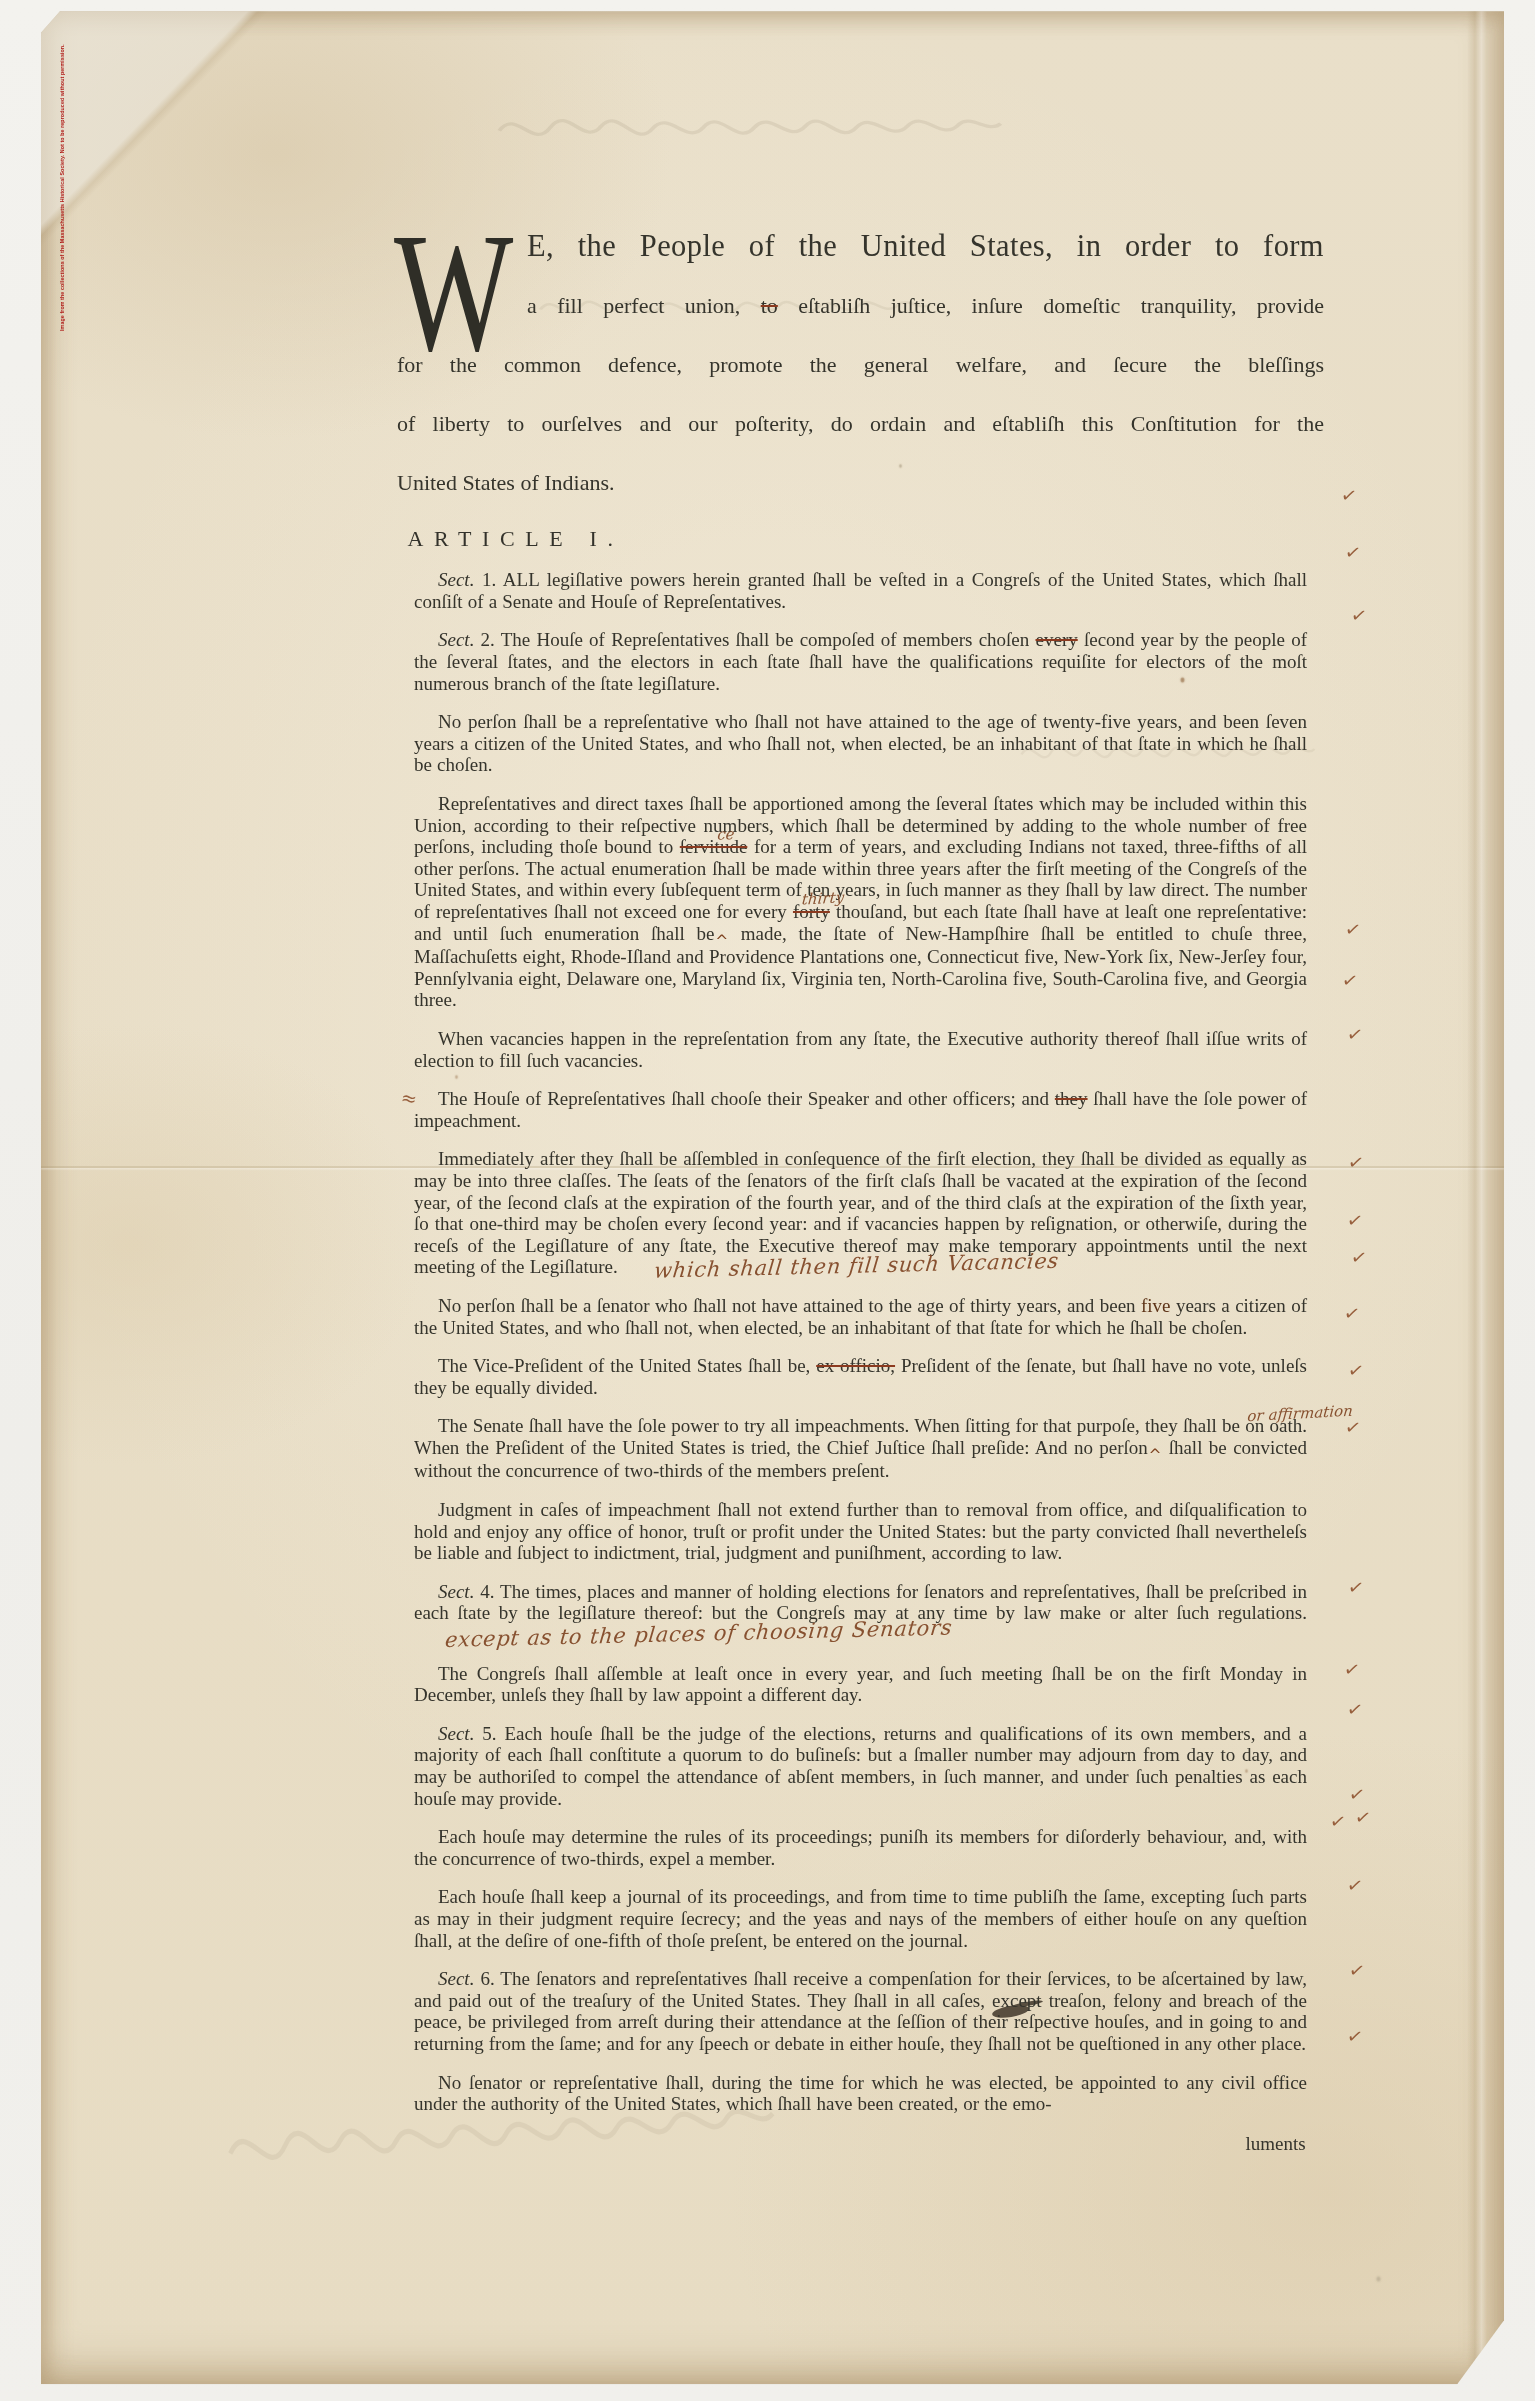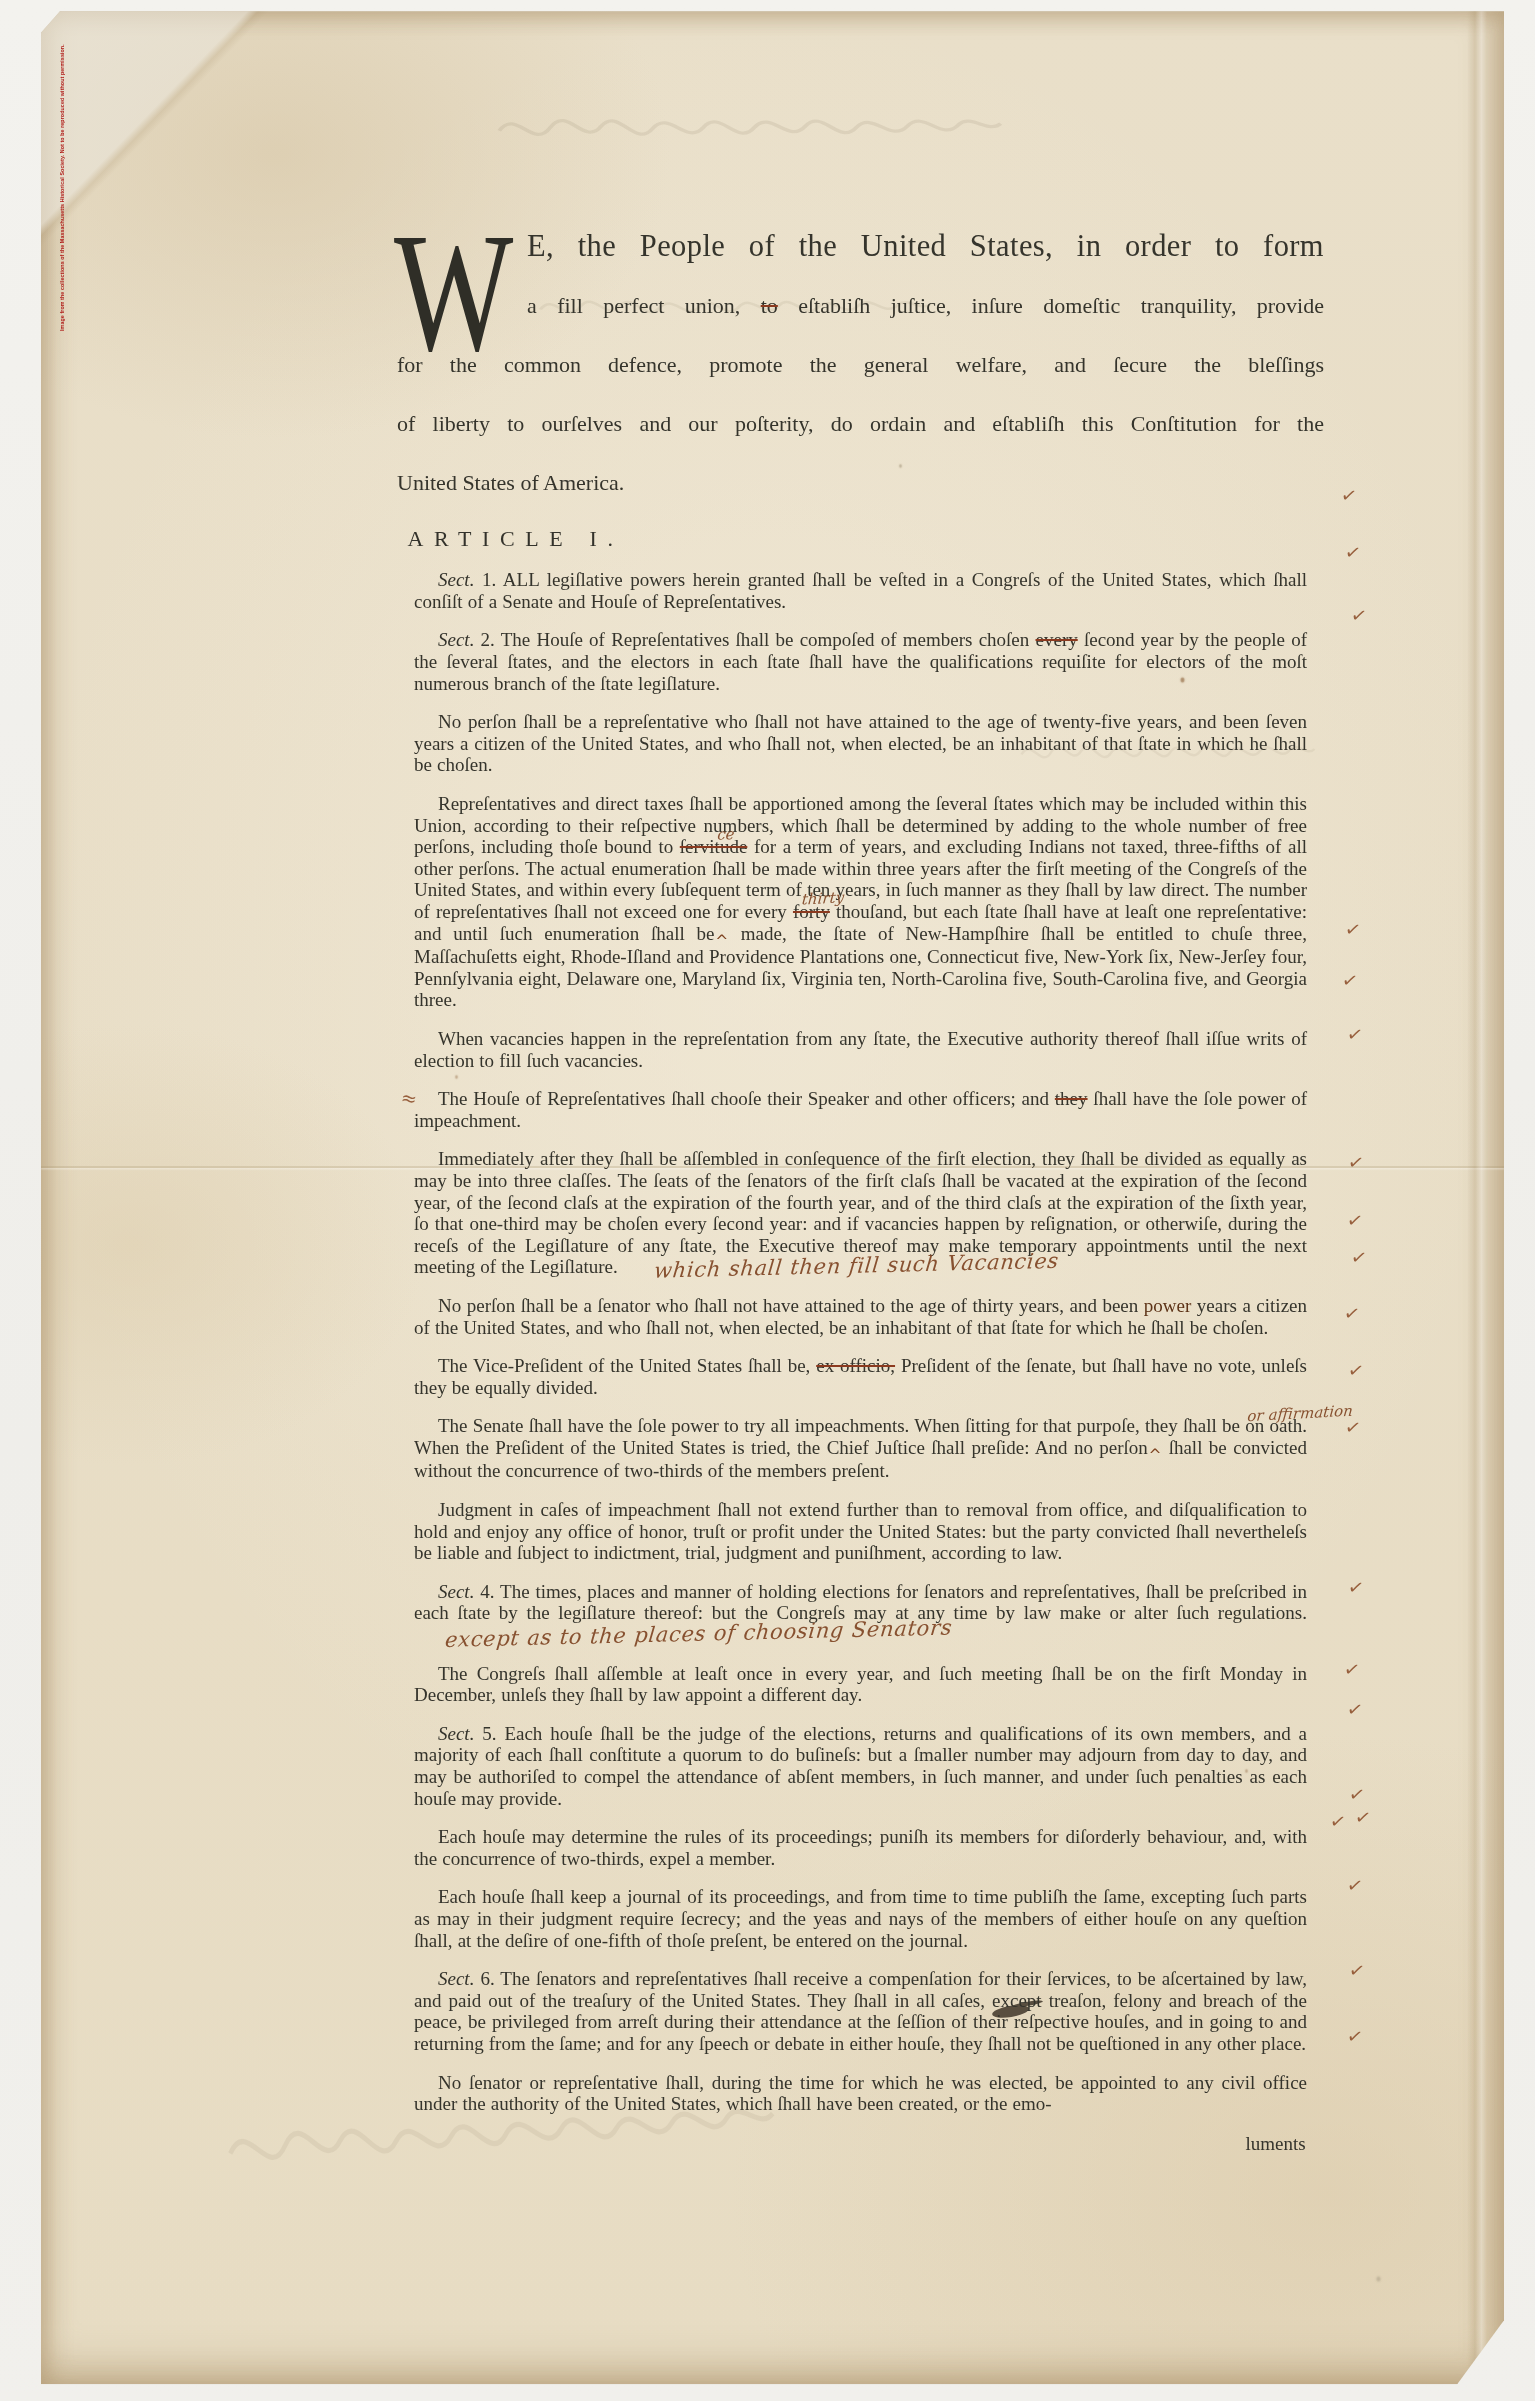--- a/index.html
+++ b/index.html
@@ -101,35 +101,35 @@
     <div class="column">
       <div class="preamble">
         <div class="dropcap">
           <span>W</span>
         </div>
         <div>
             <div class="pline pl1"><span class="run ">E, the People of the United States, in order to form</span></div>
             <div class="pline plj"><span class="run ">a fill perfect union, </span><span class="run strike">to</span><span class="run "> eſtabliſh juſtice, inſure domeſtic tranquility, provide</span></div>
             <div class="pline plj"><span class="run ">for the common defence, promote the general welfare, and ſecure the bleſſings</span></div>
             <div class="pline plj"><span class="run ">of liberty to ourſelves and our poſterity, do ordain and eſtabliſh this Conſtitution for the</span></div>
-            <div class="pline pll"><span class="run ">United States of America.</span></div>
+            <div class="pline pll"><span class="run ">United States of Indians.</span></div>
           </div>
       </div>
 
       <div class="article-heading">ARTICLE I.</div>
 
       <div>
           <p class="bpar"><span class="run sect">Sect.</span><span class="run "> 1. ALL legiſlative powers herein granted ſhall be veſted in a Congreſs of the United States, which ſhall conſiſt of a Senate and Houſe of Repreſentatives.</span></p>
           <p class="bpar"><span class="run sect">Sect.</span><span class="run "> 2. The Houſe of Repreſentatives ſhall be compoſed of members choſen </span><span class="run strike">every</span><span class="run "> ſecond year by the people of the ſeveral ſtates, and the electors in each ſtate ſhall have the qualifications requiſite for electors of the moſt numerous branch of the ſtate legiſlature.</span></p>
           <p class="bpar"><span class="run ">No perſon ſhall be a repreſentative who ſhall not have attained to the age of twenty-five years, and been ſeven years a citizen of the United States, and who ſhall not, when elected, be an inhabitant of that ſtate in which he ſhall be choſen.</span></p>
           <p class="bpar"><span class="run ">Repreſentatives and direct taxes ſhall be apportioned among the ſeveral ſtates which may be included within this Union, according to their reſpective numbers, which ſhall be determined by adding to the whole number of free perſons, including thoſe bound to </span><span class="annot-wrap"><span class="run strike">ſervitude</span><span class="hand above">ce</span></span><span class="run "> for a term of years, and excluding Indians not taxed, three-fifths of all other perſons. The actual enumeration ſhall be made within three years after the firſt meeting of the Congreſs of the United States, and within every ſubſequent term of ten years, in ſuch manner as they ſhall by law direct. The number of repreſentatives ſhall not exceed one for every </span><span class="annot-wrap"><span class="run strike">forty</span><span class="hand above">thirty</span></span><span class="run "> thouſand, but each ſtate ſhall have at leaſt one repreſentative: and until ſuch enumeration ſhall be</span><span class="run caret">^</span><span class="run "> made, the ſtate of New-Hampſhire ſhall be entitled to chuſe three, Maſſachuſetts eight, Rhode-Iſland and Providence Plantations one, Connecticut five, New-York ſix, New-Jerſey four, Pennſylvania eight, Delaware one, Maryland ſix, Virginia ten, North-Carolina five, South-Carolina five, and Georgia three.</span></p>
           <p class="bpar"><span class="run ">When vacancies happen in the repreſentation from any ſtate, the Executive authority thereof ſhall iſſue writs of election to fill ſuch vacancies.</span></p>
           <p class="bpar"><span class="run ">The Houſe of Repreſentatives ſhall chooſe their Speaker and other officers; and </span><span class="run strike">they</span><span class="run "> ſhall have the ſole power of impeachment.</span></p>
           <p class="bpar"><span class="run ">Immediately after they ſhall be aſſembled in conſequence of the firſt election, they ſhall be divided as equally as may be into three claſſes. The ſeats of the ſenators of the firſt claſs ſhall be vacated at the expiration of the ſecond year, of the ſecond claſs at the expiration of the fourth year, and of the third claſs at the expiration of the ſixth year, ſo that one-third may be choſen every ſecond year: and if vacancies happen by reſignation, or otherwiſe, during the receſs of the Legiſlature of any ſtate, the Executive thereof may make temporary appointments until the next meeting of the Legiſlature. </span><span class="run hand inline">which shall then fill such Vacancies</span></p>
-          <p class="bpar"><span class="run ">No perſon ſhall be a ſenator who ſhall not have attained to the age of thirty years, and been </span><span class="run reink">power</span><span class="run "> years a citizen of the United States, and who ſhall not, when elected, be an inhabitant of that ſtate for which he ſhall be choſen.</span></p>
+          <p class="bpar"><span class="run ">No perſon ſhall be a ſenator who ſhall not have attained to the age of thirty years, and been </span><span class="run reink">five</span><span class="run "> years a citizen of the United States, and who ſhall not, when elected, be an inhabitant of that ſtate for which he ſhall be choſen.</span></p>
           <p class="bpar"><span class="run ">The Vice-Preſident of the United States ſhall be, </span><span class="run strike">ex officio,</span><span class="run "> Preſident of the ſenate, but ſhall have no vote, unleſs they be equally divided.</span></p>
           <p class="bpar"><span class="run ">The Senate ſhall have the ſole power to try all impeachments. When ſitting for that purpoſe, they ſhall be on </span><span class="annot-wrap"><span class="run ">oath.</span><span class="hand above">or affirmation</span></span><span class="run "> When the Preſident of the United States is tried, the Chief Juſtice ſhall preſide: And no perſon</span><span class="run caret">^</span><span class="run "> ſhall be convicted without the concurrence of two-thirds of the members preſent.</span></p>
           <p class="bpar"><span class="run ">Judgment in caſes of impeachment ſhall not extend further than to removal from office, and diſqualification to hold and enjoy any office of honor, truſt or profit under the United States: but the party convicted ſhall nevertheleſs be liable and ſubject to indictment, trial, judgment and puniſhment, according to law.</span></p>
           <p class="bpar"><span class="run sect">Sect.</span><span class="run "> 4. The times, places and manner of holding elections for ſenators and repreſentatives, ſhall be preſcribed in each ſtate by the legiſlature thereof: but the Congreſs may at any time by law make or alter ſuch regulations. </span><span class="run hand inline">except as to the places of choosing Senators</span></p>
           <p class="bpar"><span class="run ">The Congreſs ſhall aſſemble at leaſt once in every year, and ſuch meeting ſhall be on the firſt Monday in December, unleſs they ſhall by law appoint a different day.</span></p>
           <p class="bpar"><span class="run sect">Sect.</span><span class="run "> 5. Each houſe ſhall be the judge of the elections, returns and qualifications of its own members, and a majority of each ſhall conſtitute a quorum to do buſineſs: but a ſmaller number may adjourn from day to day, and may be authoriſed to compel the attendance of abſent members, in ſuch manner, and under ſuch penalties as each houſe may provide.</span></p>
           <p class="bpar"><span class="run ">Each houſe may determine the rules of its proceedings; puniſh its members for diſorderly behaviour, and, with the concurrence of two-thirds, expel a member.</span></p>
           <p class="bpar"><span class="run ">Each houſe ſhall keep a journal of its proceedings, and from time to time publiſh the ſame, excepting ſuch parts as may in their judgment require ſecrecy; and the yeas and nays of the members of either houſe on any queſtion ſhall, at the deſire of one-fifth of thoſe preſent, be entered on the journal.</span></p>
           <p class="bpar"><span class="run sect">Sect.</span><span class="run "> 6. The ſenators and repreſentatives ſhall receive a compenſation for their ſervices, to be aſcertained by law, and paid out of the treaſury of the United States. They ſhall in all caſes, except treaſon, felony and breach of the peace, be privileged from arreſt during their attendance at the ſeſſion of their reſpective houſes, and in going to and returning from the ſame; and for any ſpeech or debate in either houſe, they ſhall not be queſtioned in any other place.</span></p>
           <p class="bpar"><span class="run ">No ſenator or repreſentative ſhall, during the time for which he was elected, be appointed to any civil office under the authority of the United States, which ſhall have been created, or the emo-</span></p>

